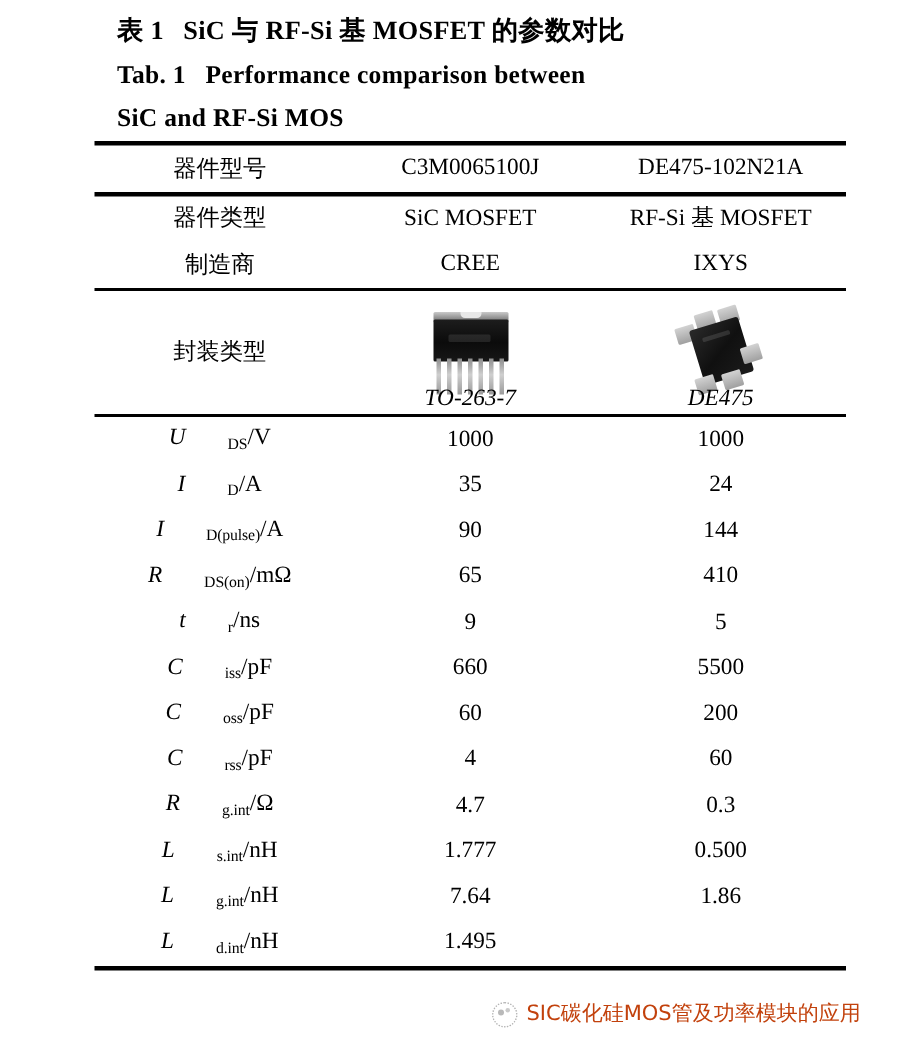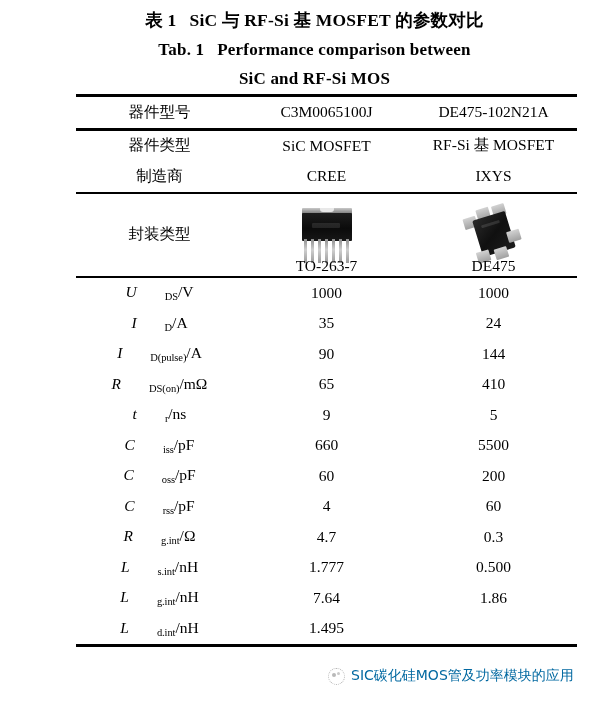--- a/index.html
+++ b/index.html
@@ -13,40 +13,39 @@
     position: relative;
     overflow: hidden;
     font-family: "Liberation Serif", "DejaVu Serif", serif;
     color: #000000;
     -webkit-font-smoothing: antialiased;
   }
 
   
   .title-block {
     position: absolute;
-    left: 64px;
+    left: 78px;
     top: 0;
     width: 501px;
-    text-align: center;
     padding-top: 6px;
   }
   .title-line {
     font-weight: bold;
     font-size: 17px;
     line-height: 29px;
     letter-spacing: 0.2px;
     white-space: nowrap;
   }
   .title-line.cn { font-size: 17.5px; }
   .title-line .gap { display: inline-block; width: 13px; }
 
   
   .table-wrap {
     position: absolute;
-    left: 76px;
+    left: 63px;
     top: 94px;
     width: 501px;
   }
   .rule {
     width: 100%;
     background: #000;
   }
   .rule-thick { height: 3px; }
   .rule-thin  { height: 2px; }
 
@@ -75,21 +74,21 @@
   .var sub {
     font-style: normal;
     font-size: 0.68em;
     vertical-align: -0.28em;
     letter-spacing: -0.1px;
     margin-left: 28px;
   }
   .unit { font-style: normal; }
 
   
-  .pkg-cell { position: relative; height: 82px; }
+  .pkg-cell { position: relative; height: 82px; font-style: italic; }
   .pkg-img-holder {
     position: relative;
     width: 100%;
     height: 58px;
   }
 
   
   .to263 {
     position: absolute;
     left: 50%;
@@ -191,21 +190,21 @@
   
   .watermark {
     position: absolute;
     left: 328px;
     top: 667px;
     display: flex;
     align-items: center;
     gap: 6px;
     font-family: "DejaVu Sans", "Liberation Sans", sans-serif;
     font-size: 14px;
-    color: #0369a1;
+    color: #c2410c;
     white-space: nowrap;
     pointer-events: none;
   }
   .wm-logo {
     width: 15px;
     height: 15px;
     border-radius: 50%;
     border: 1.4px dotted #b4b4b4;
     position: relative;
     flex: none;

